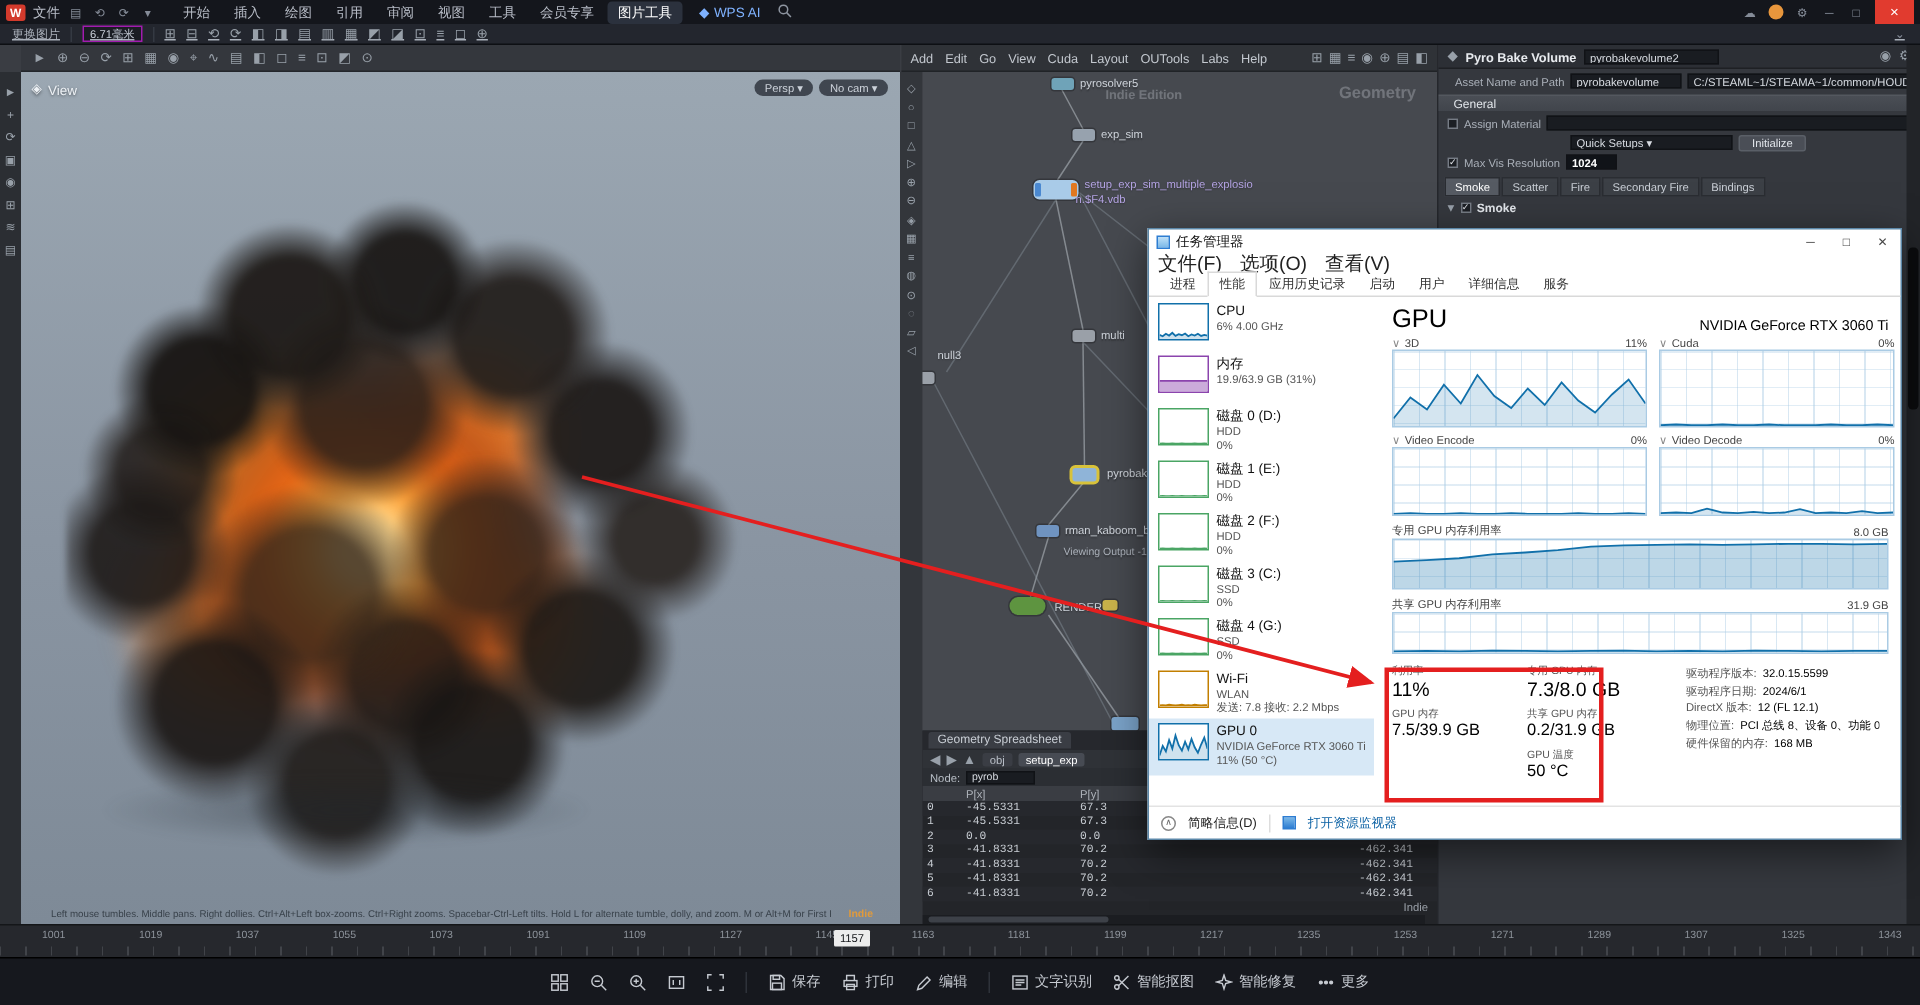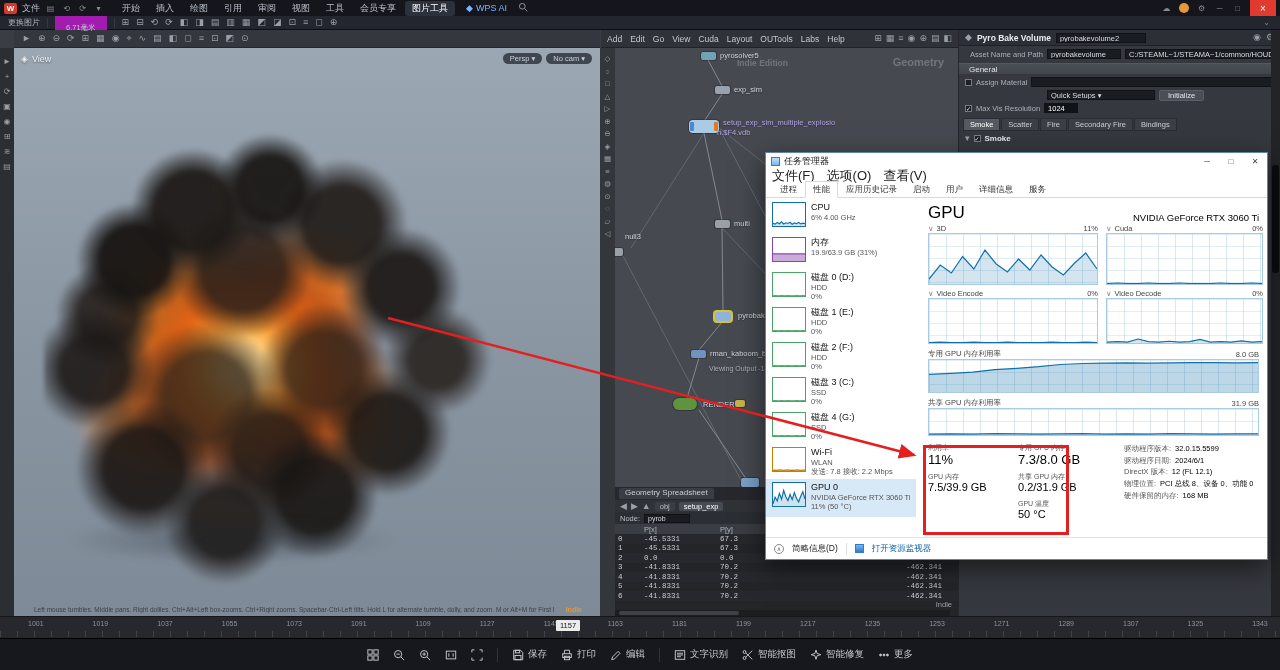--- a/index.html
+++ b/index.html
@@ -12,22 +12,22 @@
   .tglyph{font-size:8px;color:#858c98;width:11px;text-align:center;}
   #wps-tab-strip{display:flex;align-items:center;gap:2px;margin-left:6px;}
   .wps-tab{padding:1px 7px;border-radius:3px;white-space:nowrap;}
   .wps-tab.active{background:#2b313d;color:#fff;}
   .wps-ai{display:flex;align-items:center;gap:3px;color:#7fb2ff;padding:1px 6px;}
   .wps-right{margin-left:auto;display:flex;align-items:center;gap:7px;}
   .avatar-dot{width:10px;height:10px;border-radius:50%;background:#e8963c;}
   .wps-close{width:26px;height:16px;background:#e13b2f;color:#fff;display:flex;align-items:center;justify-content:center;font-size:10px;}
 
   
-  #wps-ribbon{position:absolute;left:0;top:16px;width:1280px;height:14px;background:#23262e;border-bottom:1px solid #0d0f13;display:flex;align-items:center;gap:7px;padding:0 8px;font-size:8px;color:#aab0ba;z-index:20;}
-  .ribbon-field{background:#1a1d23;border:7px solid #a21caf;padding:0 4px;height:11px;line-height:9px;font-size:7.5px;color:#c6ccd6;}
+  #wps-ribbon{position:absolute;left:0;top:16px;width:1280px;height:14px;background:#23262e;border-bottom:1px solid #0d0f13;display:flex;align-items:center;gap:7px;padding:0 8px;font-size:8px;color:#aab0ba;z-index:20;text-decoration:underline;}
+  .ribbon-field{background:#1a1d23;border:1px solid #a21caf;padding:0 4px;height:11px;line-height:9px;font-size:7.5px;color:#c6ccd6;}
   .rsep{width:1px;height:10px;background:#343942;}
 
   
   #houdini{position:absolute;left:0;top:30px;width:1280px;height:608px;background:#3a3d43;}
   .hicon{font-size:9px;color:#98a0a9;line-height:1;}
 
   #vp-toolbar{position:absolute;left:14px;top:0;width:586px;height:18px;background:#34373d;display:flex;align-items:center;gap:7px;padding:0 8px;border-bottom:1px solid #23262b;}
   #net-top{position:absolute;left:601px;top:0;width:357px;height:18px;background:#2f3237;display:flex;align-items:center;gap:7px;padding:0 6px;font-size:8.5px;color:#c3c8cf;border-bottom:1px solid #202327;}
   #net-menu-items{display:flex;gap:8px;}
   .net-menu-item{white-space:nowrap;}
@@ -494,21 +494,21 @@
       <span class="pfield" style="flex:1;"></span>
     </div>
     <div class="prow" style="top:59px;">
       <span style="width:78px;"></span>
       <span class="pfield" style="width:108px;"><span>Quick Setups</span> ▾</span>
       <span class="pbtn">Initialize</span>
     </div>
     <div class="prow" style="top:72px;">
       <span class="pcheck">✓</span>
       <span class="plabel">Max Vis Resolution</span>
-      <span class="pfield" style="width:34px;background:#101318;color:#fff;">1024</span>
+      <span class="pfield" style="width:34px;background:#101318;color:#fff;font-weight:bold;">1024</span>
     </div>
     <div id="param-tabs" style="top:88px;">
         <span class="ptab active">Smoke</span>
         <span class="ptab">Scatter</span>
         <span class="ptab">Fire</span>
         <span class="ptab">Secondary Fire</span>
         <span class="ptab">Bindings</span>
       </div>
     <div class="prow" style="top:102px;">
       <span class="hicon">▾</span>

